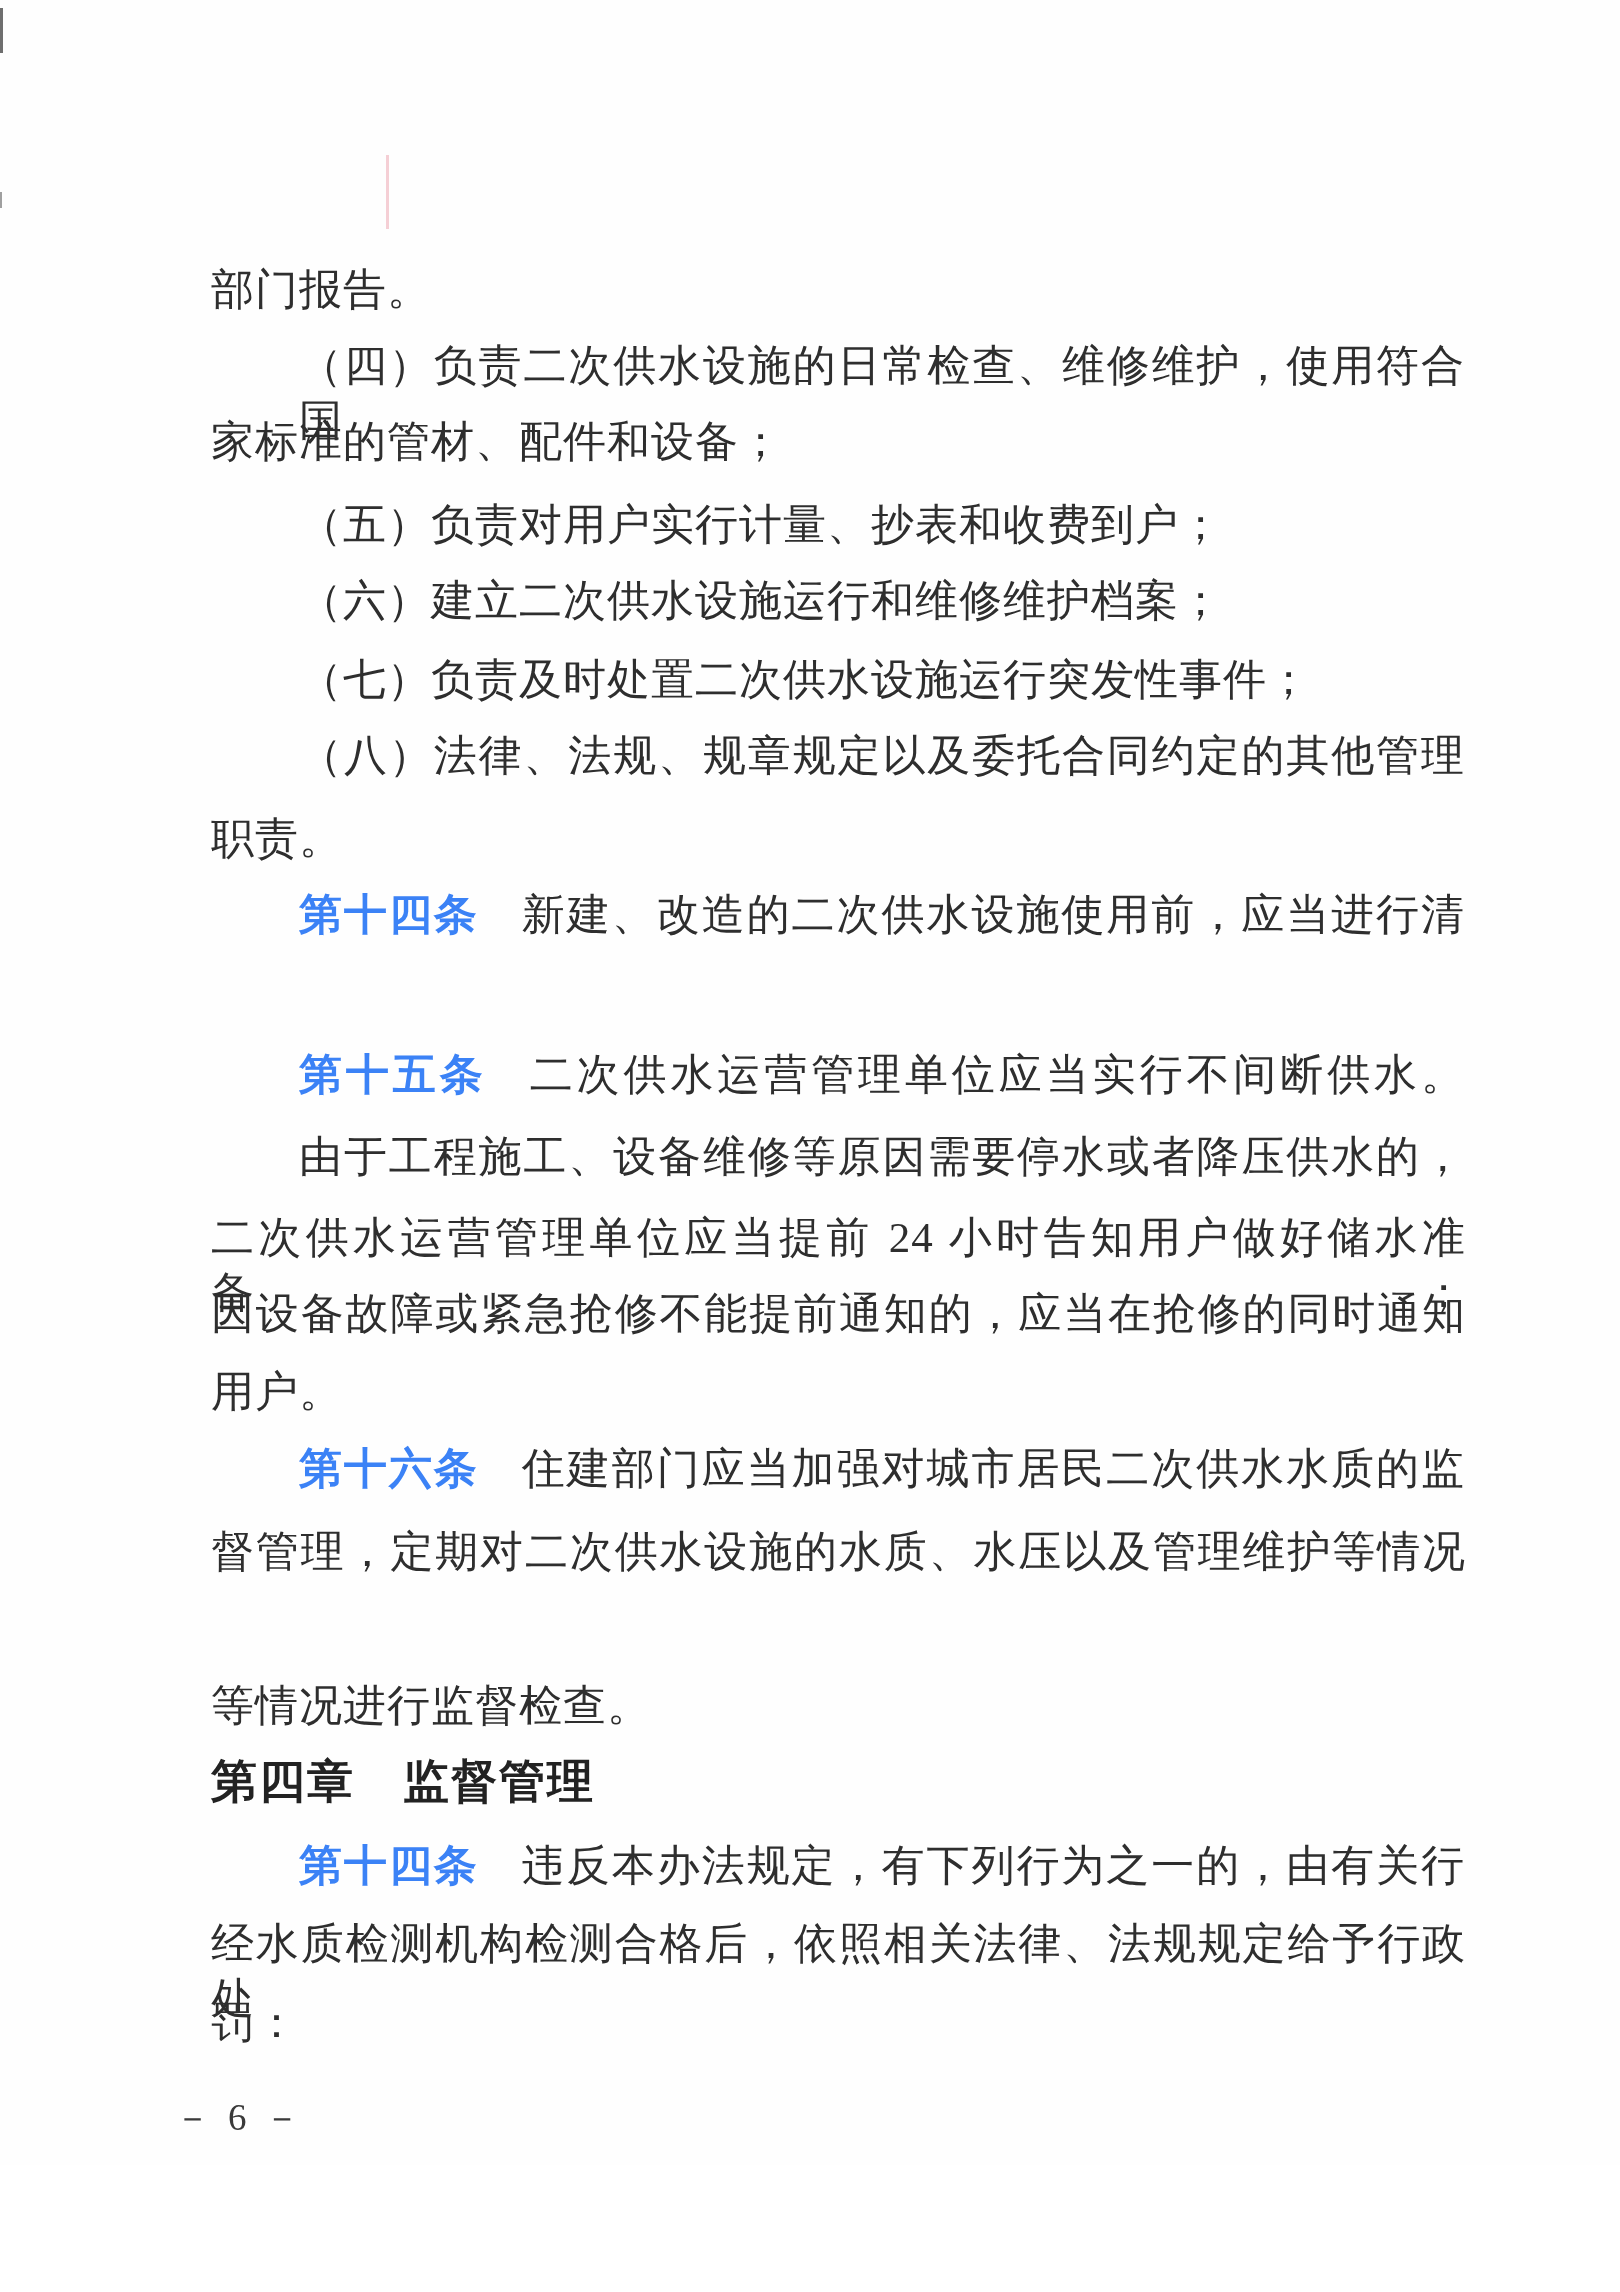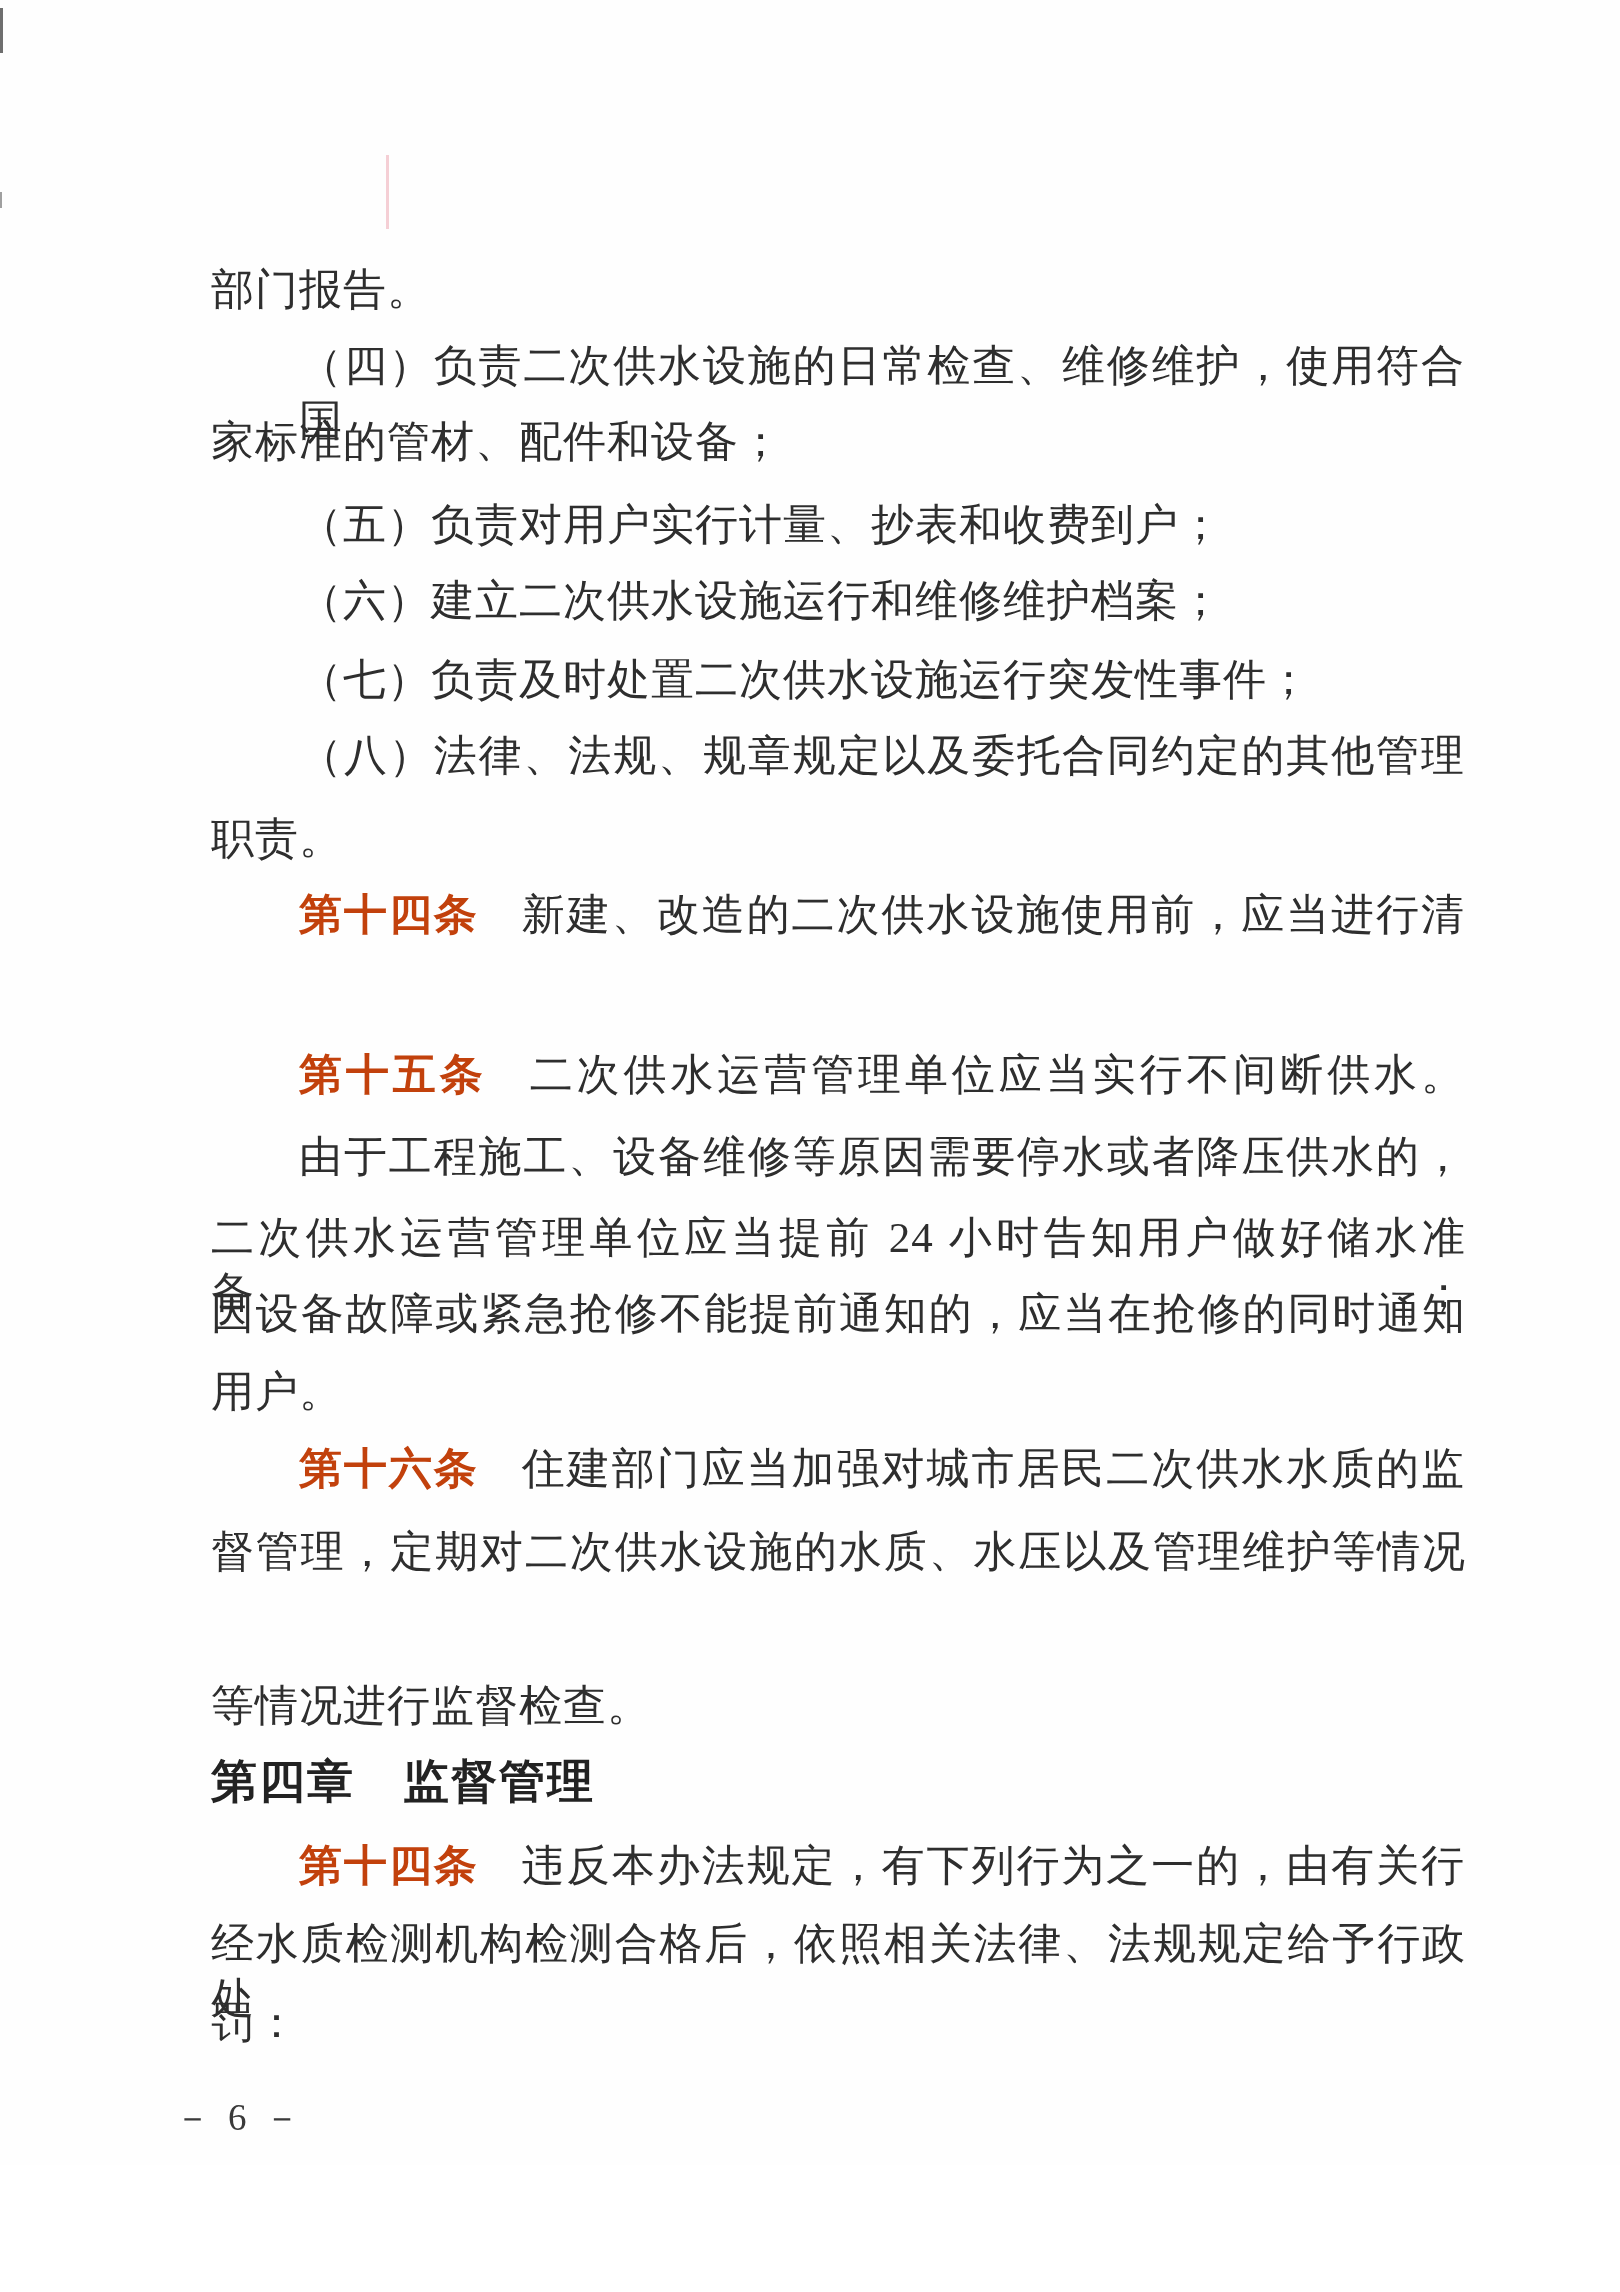--- a/index.html
+++ b/index.html
@@ -31,21 +31,21 @@
     left: 299px;
     width: 1166px;
   }
   .jf {            
     white-space: normal;
     text-align: justify;
     text-align-last: justify;
   }
   .head {          
     font-weight: 700;
-    color: #c2410c;
+    color: #3b82f6;
     margin-right: 43px;
   }
   .chapter {
     position: absolute;
     left: 211px;
     width: 1255px;
     top: 1754px;
     font-family: "Liberation Sans", "DejaVu Sans", sans-serif;
     font-weight: 700;
     font-size: 46px;

